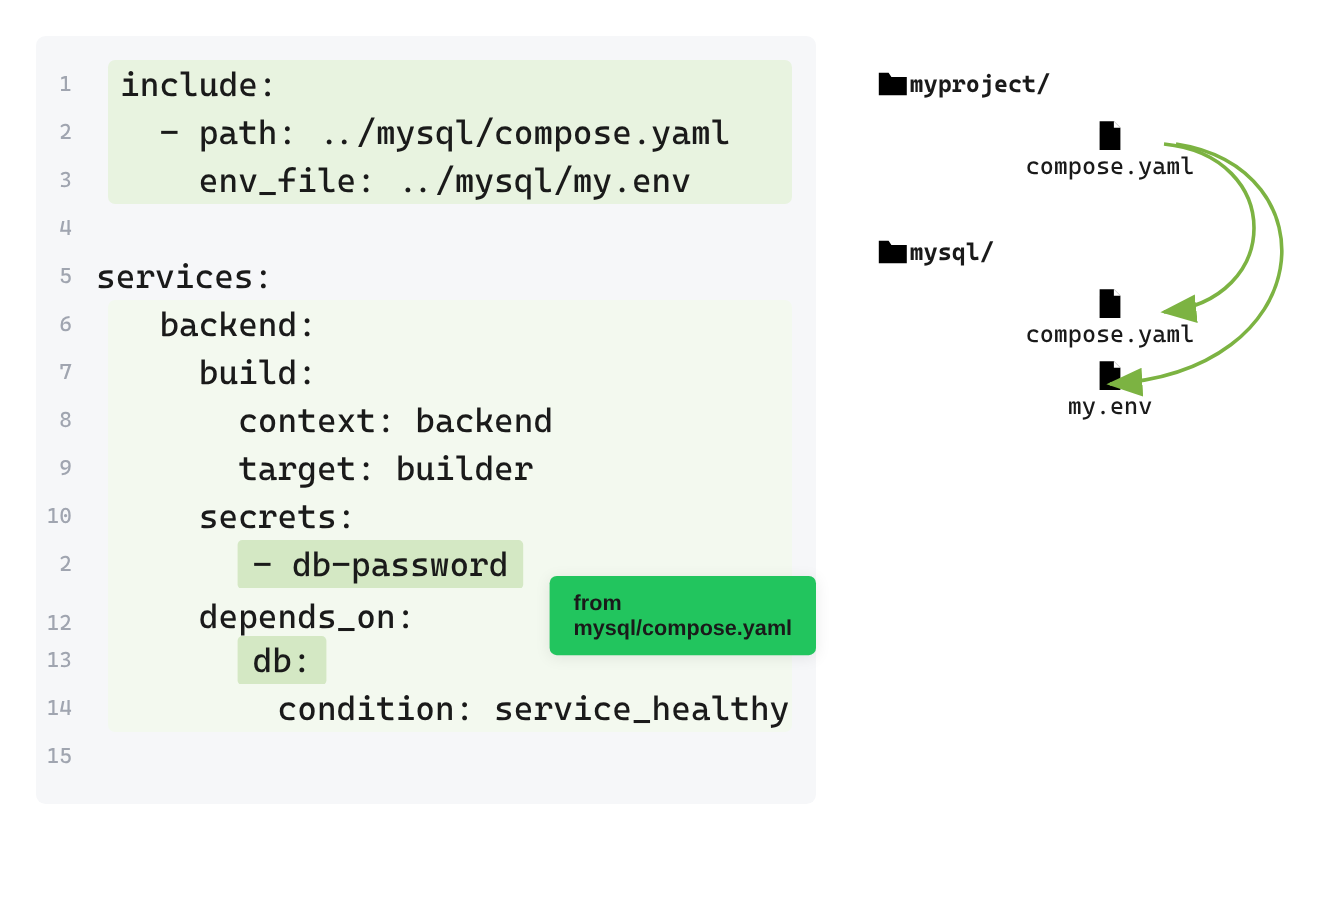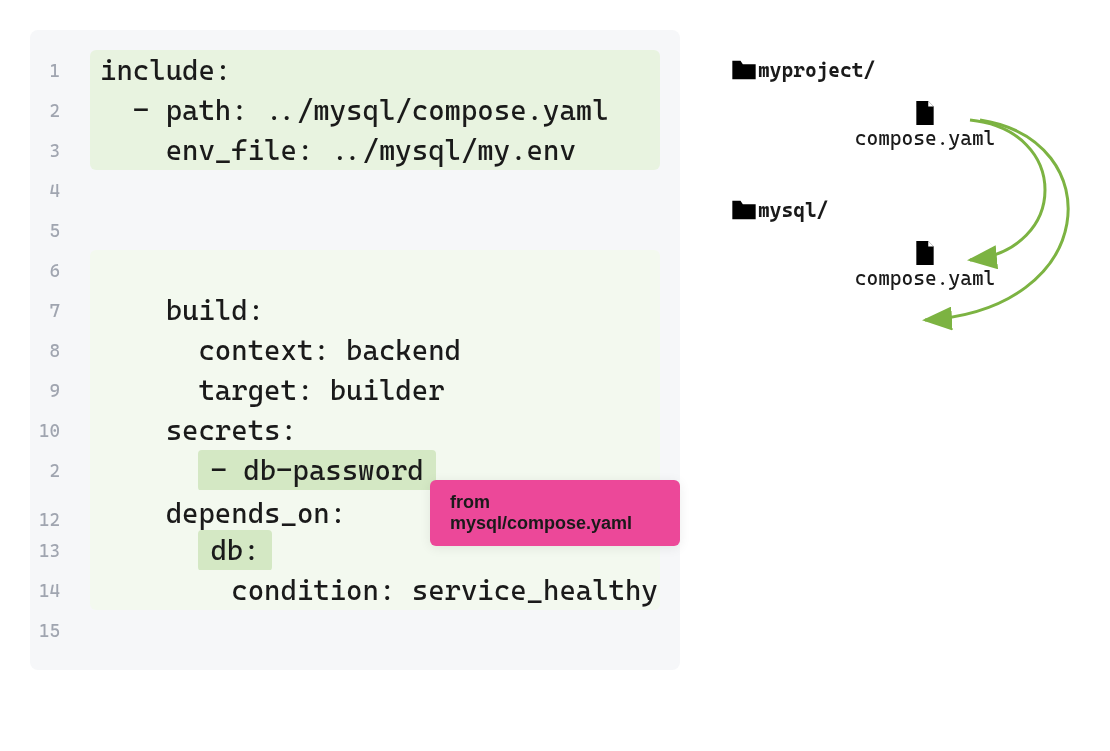--- a/index.html
+++ b/index.html
@@ -57,30 +57,30 @@
       border-radius: 6px;
     }
     .highlight-inline {
       background: #d4e8c4;
       border-radius: 4px;
       padding: 4px 12px;
       display: inline-block;
     }
     .tooltip {
       position: absolute;
-      background: #ec4899;
+      background: #22c55e;
       box-shadow: 0 2px 12px rgba(0,0,0,0.08);
       border-radius: 6px;
       padding: 12px 20px;
       font-size: 18px;
       font-weight: 700;
       font-family: -apple-system, BlinkMacSystemFont, 'Segoe UI', sans-serif;
       color: #1a1a1a;
       z-index: 10;
-      left: 400px;
+      left: 428px;
       top: 450px;
     }
     .file-tree {
       width: 350px;
       padding-top: 10px;
       position: relative;
     }
     .tree-item {
       display: flex;
       align-items: center;
@@ -136,23 +136,25 @@
     <div class="code-line highlight-block" style="border-radius: 0 0 6px 6px; margin: 0 20px 0 60px; padding-left: 10px;">
       <span class="line-number" style="position:absolute; left:-60px; width:50px;">3</span>
       <span class="line-content">    env_file: ../mysql/my.env</span>
     </div>
     <div class="code-line">
       <span class="line-number">4</span>
       <span class="line-content"></span>
     </div>
     <div class="code-line">
       <span class="line-number">5</span>
+      <span class="line-content">services:</span>
     </div>
     <div class="code-line highlight-block-light" style="border-radius: 6px 6px 0 0; margin: 0 20px 0 60px; padding-left: 10px;">
       <span class="line-number" style="position:absolute; left:-60px; width:50px;">6</span>
+      <span class="line-content">  backend:</span>
     </div>
     <div class="code-line highlight-block-light" style="border-radius: 0; margin: 0 20px 0 60px; padding-left: 10px;">
       <span class="line-number" style="position:absolute; left:-60px; width:50px;">7</span>
       <span class="line-content">    build:</span>
     </div>
     <div class="code-line highlight-block-light" style="border-radius: 0; margin: 0 20px 0 60px; padding-left: 10px;">
       <span class="line-number" style="position:absolute; left:-60px; width:50px;">8</span>
       <span class="line-content">      context: backend</span>
     </div>
     <div class="code-line highlight-block-light" style="border-radius: 0; margin: 0 20px 0 60px; padding-left: 10px;">
@@ -207,20 +209,27 @@
         <path d="M2 2 L9 2 L11 5 L22 5 L22 18 L2 18 Z"></path>
       </svg>
       <span class="tree-label bold">mysql/</span>
     </div>
     <div class="tree-item indented">
       <svg class="file-icon" viewBox="0 0 20 24" fill="#000">
         <path d="M2 1 L13 1 L18 6 L18 23 L2 23 Z"></path>
         <path d="M13 1 L13 6 L18 6 Z" fill="#fff"></path>
       </svg>
       <span class="tree-label">compose.yaml</span>
+    </div>
+    <div class="tree-item indented">
+      <svg class="file-icon" viewBox="0 0 20 24" fill="#000">
+        <path d="M2 1 L13 1 L18 6 L18 23 L2 23 Z"></path>
+        <path d="M13 1 L13 6 L18 6 Z" fill="#fff"></path>
+      </svg>
+      <span class="tree-label">my.env</span>
     </div>
 
     <svg class="arrows-svg" viewBox="0 0 350 400">
       <defs>
         <marker id="arrowhead" markerWidth="10" markerHeight="8" refX="9" refY="4" orient="auto">
           <polygon points="0 0, 10 4, 0 8" fill="#7cb342"></polygon>
         </marker>
       </defs>
       <path d="M 240 90 C 340 100, 340 220, 240 230" stroke="#7cb342" stroke-width="3" fill="none" marker-end="url(#arrowhead)"></path>
       <path d="M 250 90 C 380 110, 370 280, 195 290" stroke="#7cb342" stroke-width="3" fill="none" marker-end="url(#arrowhead)"></path>

